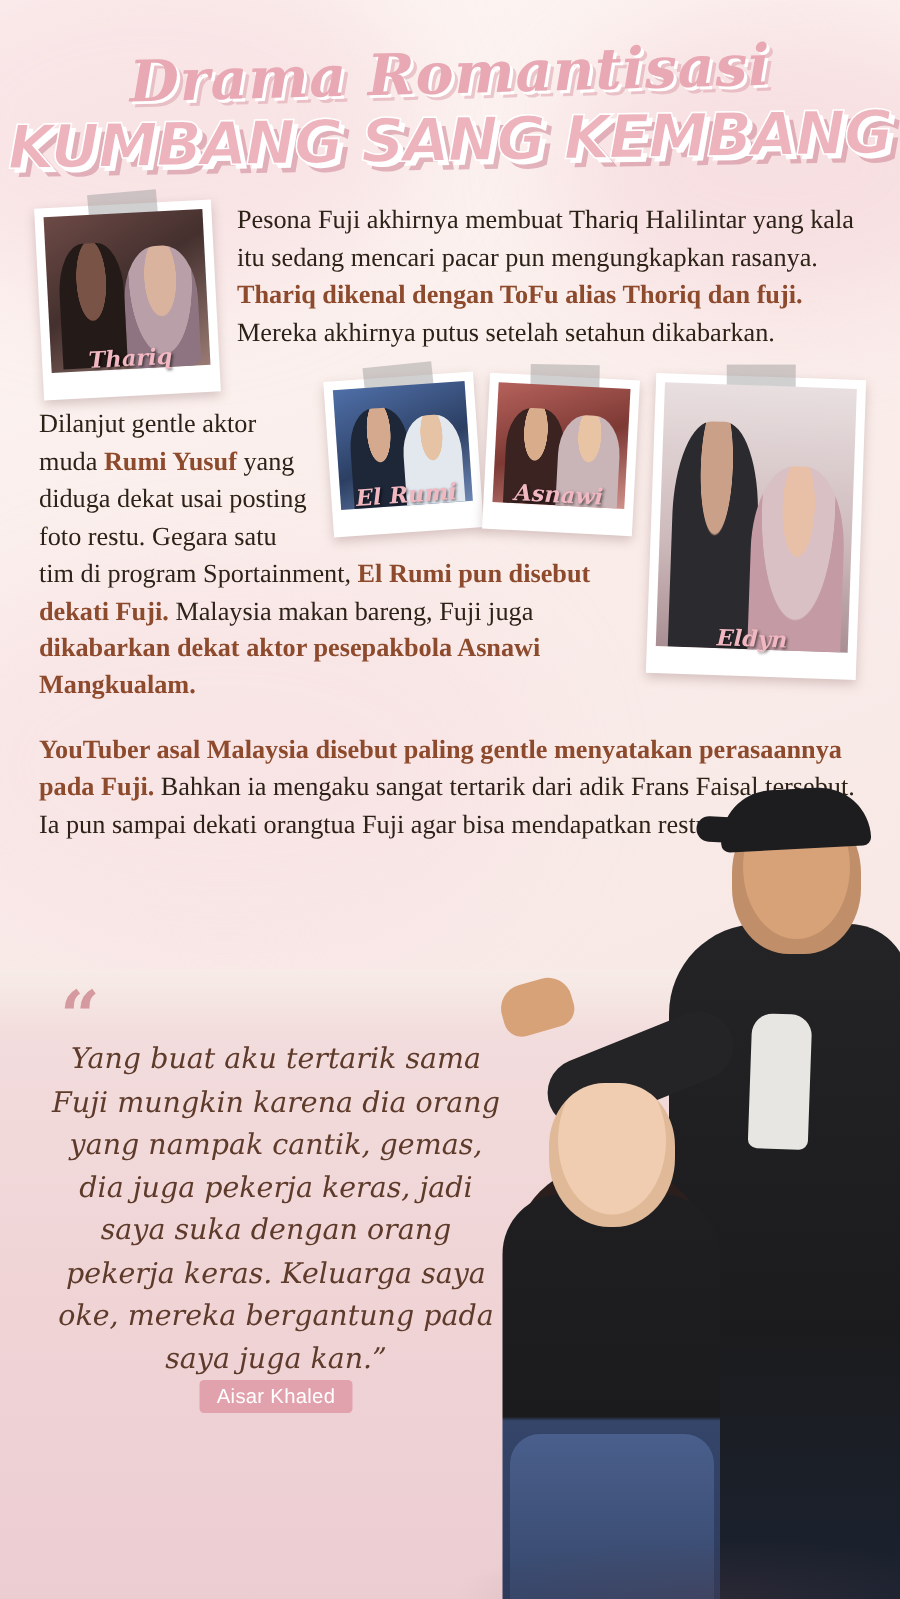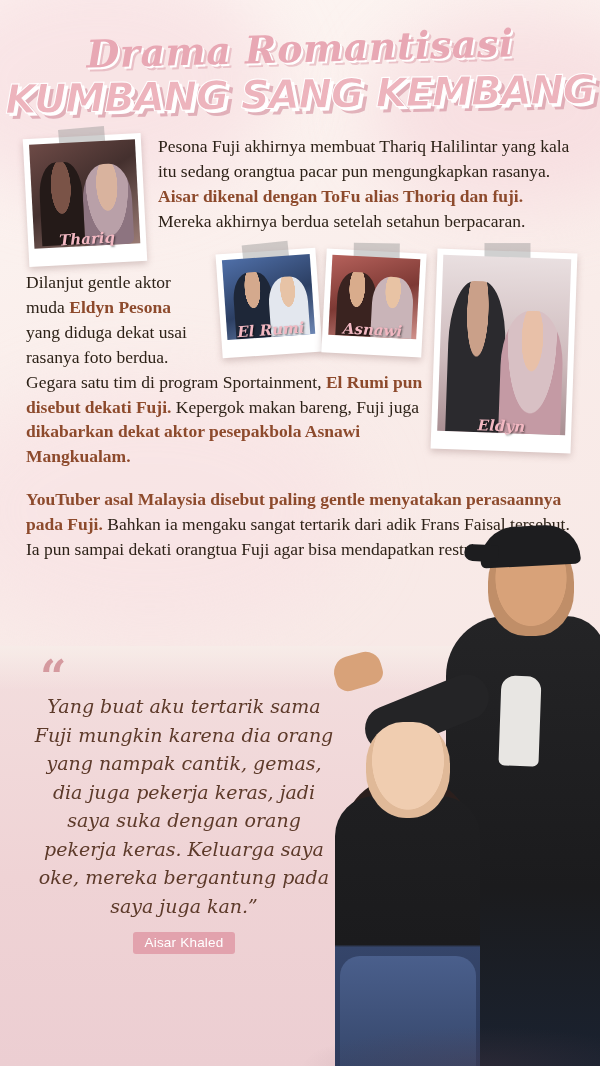--- a/index.html
+++ b/index.html
@@ -269,21 +269,20 @@
   }
   .quote-text {
     font-family: "DejaVu Serif", serif;
     font-style: italic;
     font-size: 19px;
     line-height: 1.5;
     color: #5d3a2a;
   }
   .quote-author {
     display: inline-block;
-    margin-top: 12px;
     background: #e2a2ad;
     color: #ffffff;
     font-family: "Liberation Sans", sans-serif;
     font-size: 13.5px;
     padding: 3px 12px 4px 12px;
     border-radius: 3px;
     letter-spacing: .2px;
   }
 
   
@@ -390,21 +389,21 @@
   <div class="content">
 
     <div class="float-left-photo">
       <div class="polaroid p1">
         <div class="tape"></div>
         <div class="ph"></div>
         <div class="caption-script">Thariq</div>
       </div>
     </div>
     <p class="para">
-      <span>Pesona Fuji akhirnya membuat Thariq Halilintar yang kala itu sedang orangtua pacar pun mengungkapkan rasanya. </span><span class="hl">Aisar dikenal dengan ToFu alias Thoriq dan fuji.</span><span> Mereka akhirnya berdua setelah setahun berpacaran.</span>
+      <span>Pesona Fuji akhirnya membuat Thariq Halilintar yang kala itu sedang mencari pacar pun mengungkapkan rasanya. </span><span class="hl">Thariq dikenal dengan ToFu alias Thoriq dan fuji.</span><span> Mereka akhirnya putus setelah setahun dikabarkan.</span>
     </p>
 
     <div class="float-right-photo">
       <div class="polaroid p2">
         <div class="tape"></div>
         <div class="ph"></div>
         <div class="caption-script">Eldyn</div>
       </div>
     </div>
     <div class="float-right-photo2">
@@ -415,21 +414,21 @@
           <div class="caption-script">El Rumi</div>
         </div>
         <div class="polaroid p4">
           <div class="tape"></div>
           <div class="ph"></div>
           <div class="caption-script">Asnawi</div>
         </div>
       </div>
     </div>
     <p class="para">
-      <span>Dilanjut gentle aktor muda </span><span class="hl">Eldyn Pesona</span><span> yang diduga dekat usai rasanya foto berdua. Gegara satu tim di program </span><span class="ital">Sportainment</span><span>, </span><span class="hl">El Rumi pun disebut dekati Fuji.</span><span> Kepergok makan bareng, Fuji juga </span><span class="hl">dikabarkan dekat aktor pesepakbola Asnawi Mangkualam.</span>
+      <span>Dilanjut gentle aktor muda </span><span class="hl">Rumi Yusuf</span><span> yang diduga dekat usai posting foto restu. Gegara satu tim di program </span><span class="ital">Sportainment</span><span>, </span><span class="hl">El Rumi pun disebut dekati Fuji.</span><span> Malaysia makan bareng, Fuji juga </span><span class="hl">dikabarkan dekat aktor pesepakbola Asnawi Mangkualam.</span>
     </p>
 
     <p class="para">
       <span class="hl">YouTuber asal Malaysia disebut paling gentle menyatakan perasaannya pada Fuji.</span><span> Bahkan ia mengaku sangat tertarik dari adik Frans Faisal tersebut. Ia pun sampai dekati orangtua Fuji agar bisa mendapatkan restu.</span>
     </p>
   </div>
 
   <div class="quote-area">
     <div class="quote-box">
       <span class="quote-mark">“</span>

